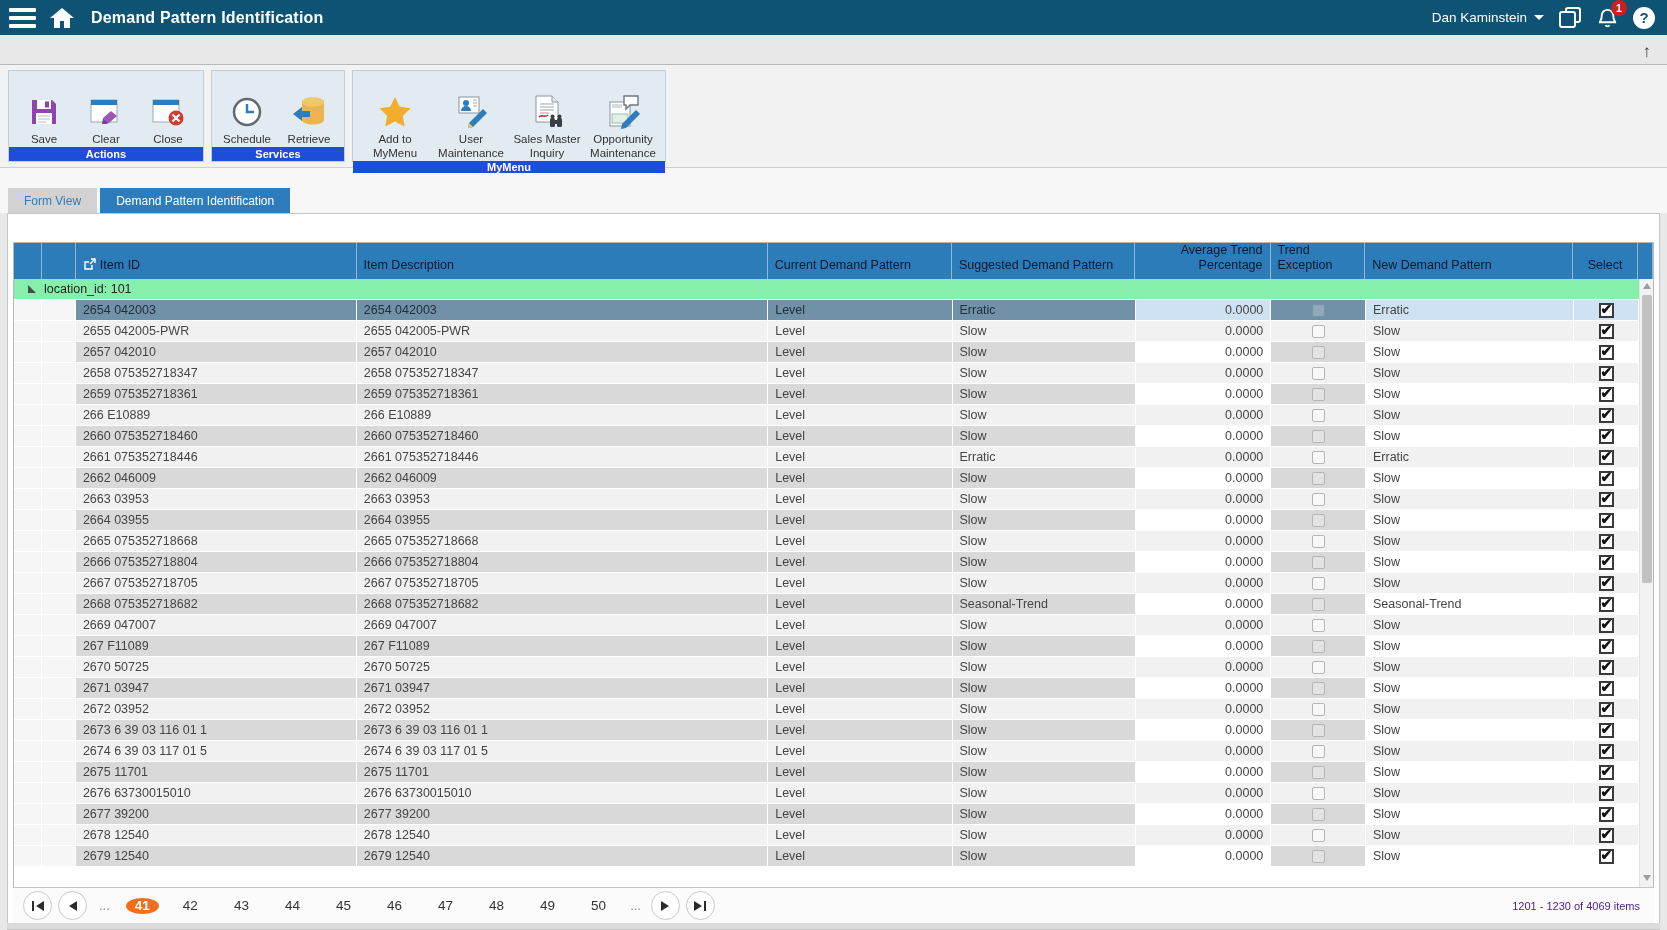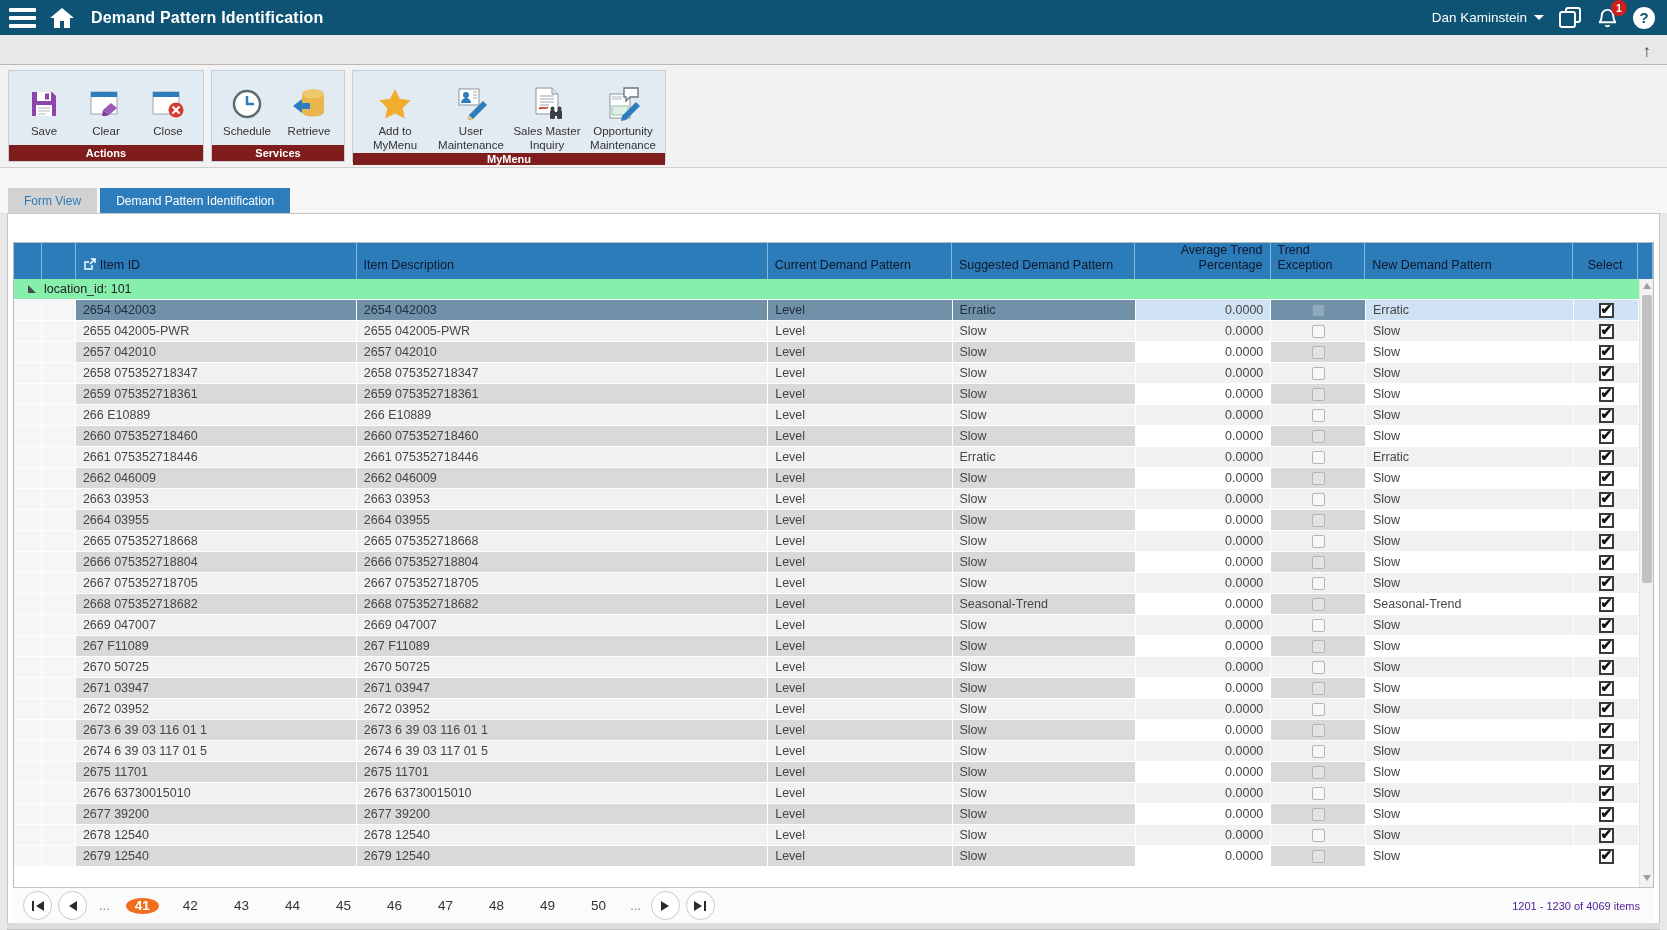--- a/index.html
+++ b/index.html
@@ -27,26 +27,26 @@
             border-bottom:1px solid #b9b9b9; }
   .tab { height:26px; display:flex; align-items:center; padding:0 14px; margin-right:3px; font-size:12px;
          background:#d2d2d2; color:#3d759f; cursor:pointer; border:1px solid #c2c2c2; border-bottom:none; }
   .tab.active { background:#2d7dbd; color:#fff; border-color:#2d7dbd; font-weight:bold; }
   .collapse-arrow { position:absolute; right:16px; bottom:4px; font-size:17px; font-weight:bold; color:#3a3a3a; cursor:pointer; line-height:1; }
 
   
   .ribbon { height:103px; background:#f2f2f2; display:flex; align-items:flex-start; padding:5px 0 0 8px; gap:7px;
             border-bottom:1px solid #cfcfcf; }
   .rgroup { background:#e3ebf2; border:1px solid #c3ced8; display:flex; flex-direction:column; height:92px; }
-  .rgroup-body { flex:1; display:flex; align-items:flex-start; padding:12px 6px 0 6px; gap:4px; }
+  .rgroup-body { flex:1; display:flex; align-items:flex-start; padding:20px 6px 0 6px; gap:4px; }
   .rbtn { display:flex; flex-direction:column; align-items:center; width:58px; cursor:pointer; padding-top:3px; }
   .rbtn.wide { width:72px; }
   .rbtn .icon { height:36px; display:flex; align-items:center; justify-content:center; }
   .rbtn .lbl { font-size:11.5px; color:#333; text-align:center; line-height:1.2; margin-top:3px; }
-  .rgroup-label { height:16px; background:#7f1d1d; color:#fff; font-size:11px; font-weight:bold;
+  .rgroup-label { height:16px; background:#1d4ed8; color:#fff; font-size:11px; font-weight:bold;
                   display:flex; align-items:center; justify-content:center; }
 
   
   .gap-strip { height:20px; background:#f7f7f7; }
   .viewtabs { height:25px; background:#f7f7f7; display:flex; align-items:flex-end; padding-left:8px; gap:3px; }
   .vtab { height:25px; display:flex; align-items:center; padding:0 16px; font-size:12px; background:#d2d2d2;
           color:#2d7dbd; cursor:pointer; }
   .vtab.active { background:#2d7dbd; color:#fff; }
 
   

